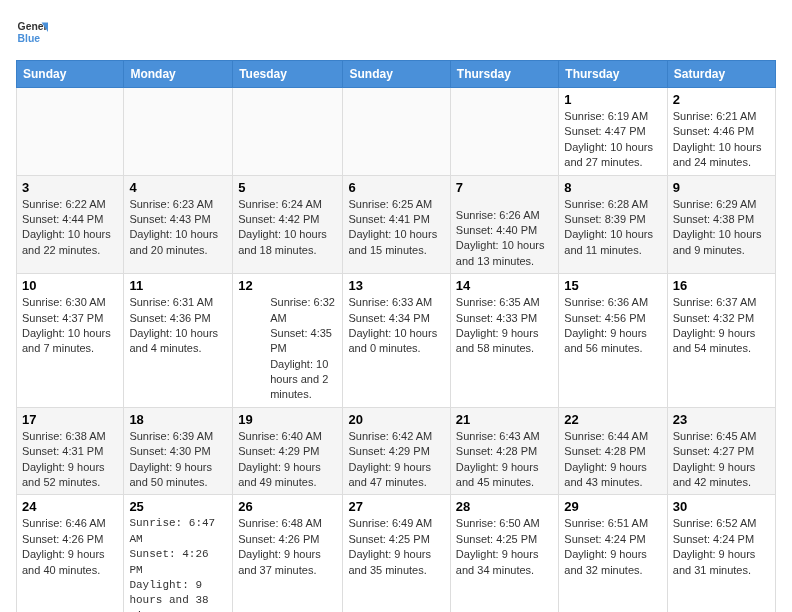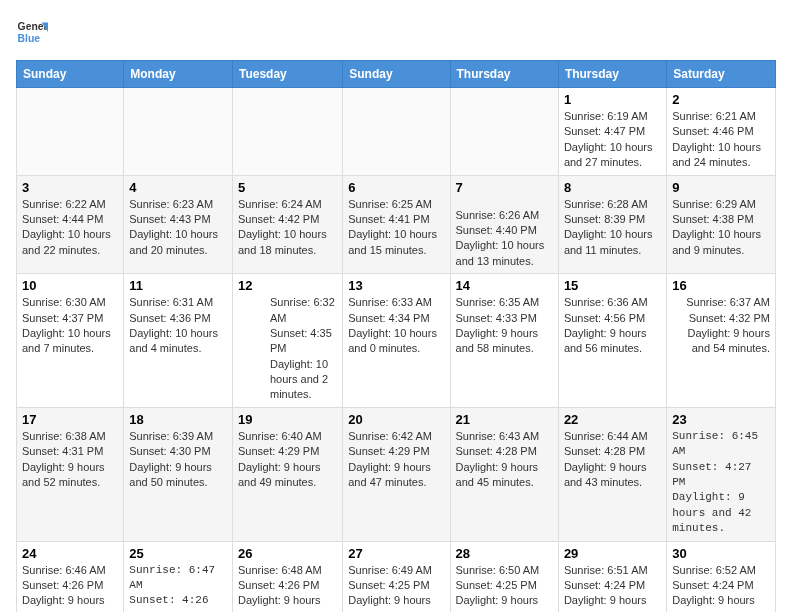--- a/index.html
+++ b/index.html
@@ -201,21 +201,21 @@
 Daylight: 9 hours and 58 minutes.</div>
         </td>
         <td>
           <span class="day-num">15</span>
           <div class="day-info" style="white-space: pre-line;">Sunrise: 6:36 AM
 Sunset: 4:56 PM
 Daylight: 9 hours and 56 minutes.</div>
         </td>
         <td>
           <span class="day-num">16</span>
-          <div class="day-info" style="white-space: pre-line; text-align: right;">Sunrise: 6:37 AM
+          <div class="day-info" style="white-space: pre-line;">Sunrise: 6:37 AM
 Sunset: 4:32 PM
 Daylight: 9 hours and 54 minutes.</div>
         </td>
       </tr>
       <tr>
         <td>
           <span class="day-num">17</span>
           <div class="day-info" style="white-space: pre-line;">Sunrise: 6:38 AM
 Sunset: 4:31 PM
 Daylight: 9 hours and 52 minutes.</div>
@@ -245,21 +245,21 @@
 Daylight: 9 hours and 45 minutes.</div>
         </td>
         <td>
           <span class="day-num">22</span>
           <div class="day-info" style="white-space: pre-line;">Sunrise: 6:44 AM
 Sunset: 4:28 PM
 Daylight: 9 hours and 43 minutes.</div>
         </td>
         <td>
           <span class="day-num">23</span>
-          <div class="day-info" style="white-space: pre-line; font-family: Liberation Mono, monospace;">Sunrise: 6:45 AM
+          <div class="day-info" style="white-space: pre-line;">Sunrise: 6:45 AM
 Sunset: 4:27 PM
 Daylight: 9 hours and 42 minutes.</div>
         </td>
       </tr>
       <tr>
         <td>
           <span class="day-num">24</span>
           <div class="day-info" style="white-space: pre-line;">Sunrise: 6:46 AM
 Sunset: 4:26 PM
 Daylight: 9 hours and 40 minutes.</div>

